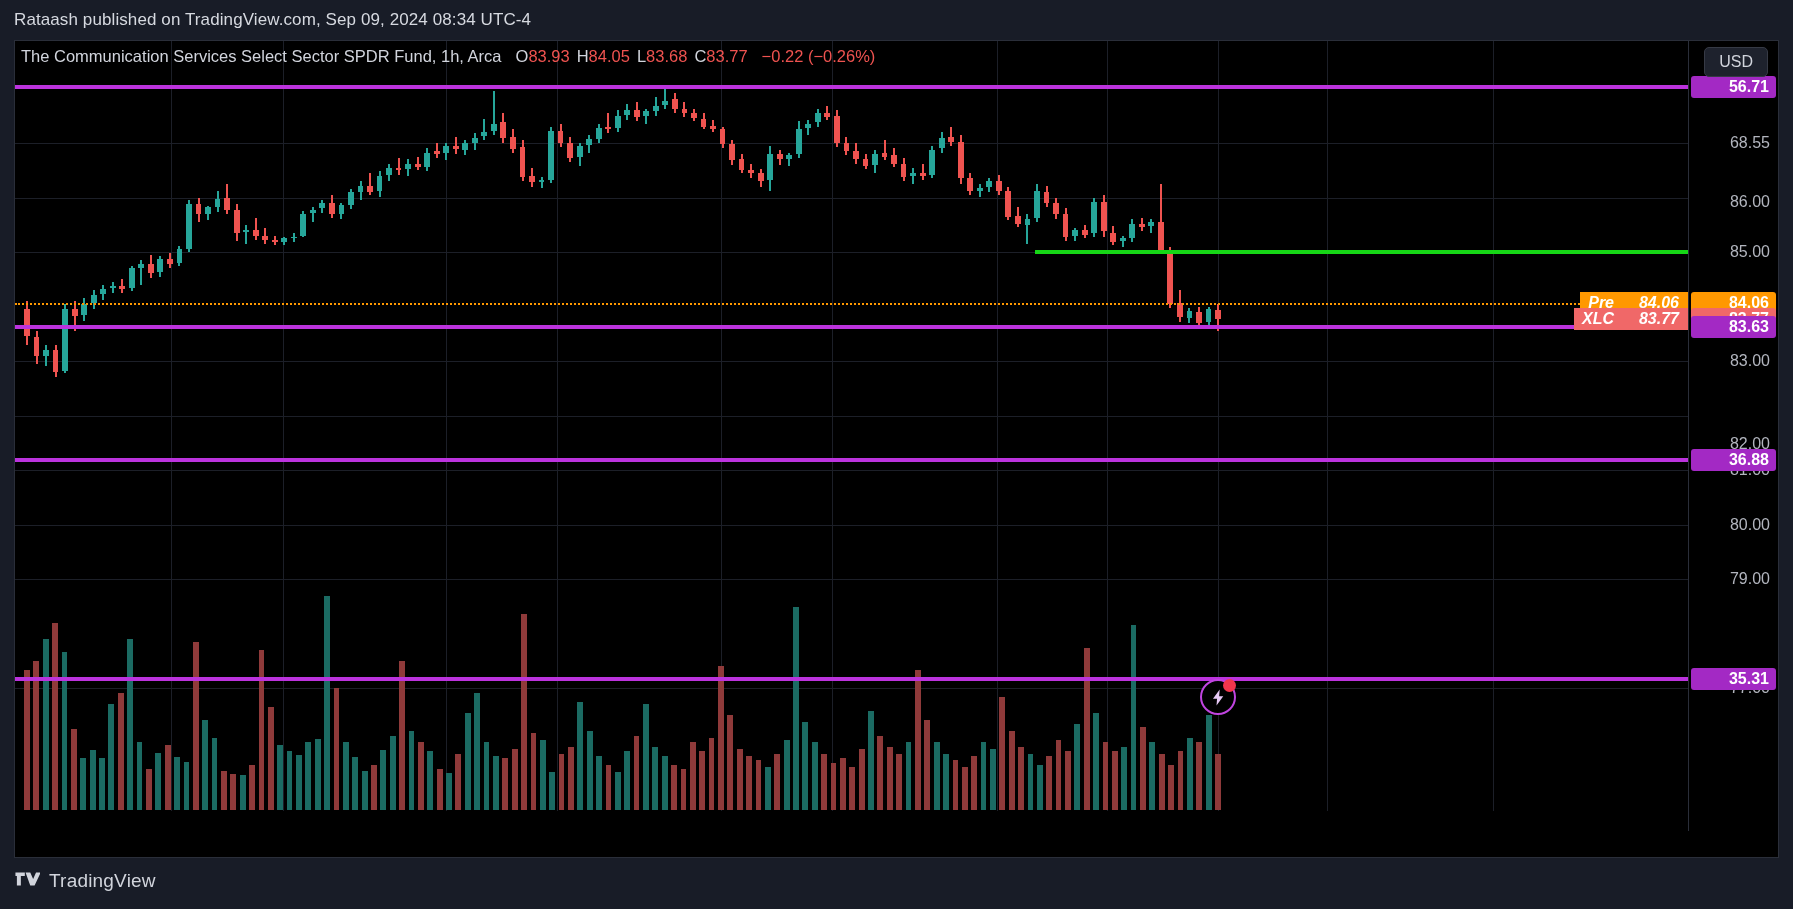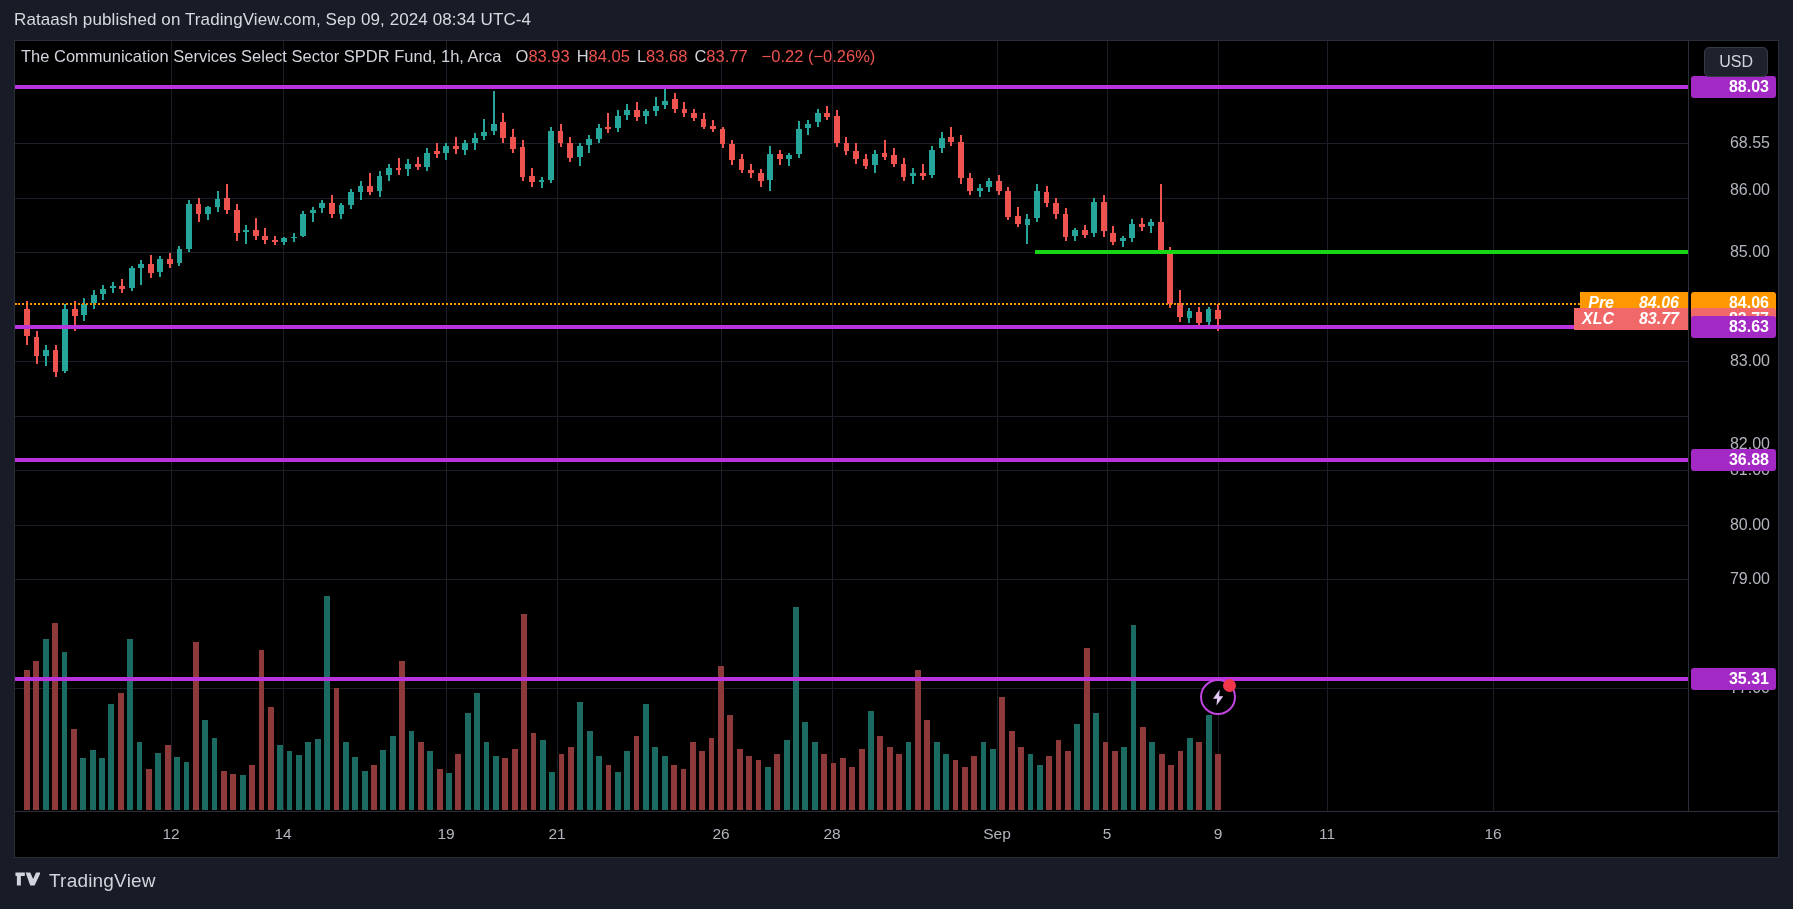--- a/index.html
+++ b/index.html
@@ -557,54 +557,39 @@
         <path d="M13.5 2 5 13.5h5.2L9.5 22 18 10.5h-5.2L13.5 2z" fill="#e7c9f5"></path>
       </svg>
       <span class="dot"></span>
     </div>
   </div>
 
   <div id="price-scale">
     <div id="usd-badge">USD</div>
     <div id="price-ticks">
         <div class="tick" style="top: 102px;">68.55</div>
-        <div class="tick" style="top: 149px;">86.00</div>
+        <div class="tick" style="top: 161px;">86.00</div>
         <div class="tick" style="top: 211px;">85.00</div>
         <div class="tick" style="top: 320px;">83.00</div>
         <div class="tick" style="top: 374.5px; margin-top: 28px;">82.00</div>
         <div class="tick" style="top: 429px;">81.00</div>
         <div class="tick" style="top: 483.5px;">80.00</div>
         <div class="tick" style="top: 538px;">79.00</div>
         <div class="tick" style="top: 647px;">77.00</div>
       </div>
     <div id="price-tags">
-        <div class="price-tag" style="top: 45.865px; background: rgb(163, 41, 196);">88.03</div>
+        <div class="price-tag" style="top: 45.865px; background: rgb(163, 41, 196);">56.71</div>
         <div class="price-tag" style="top: 262.23px; background: rgb(255, 152, 0);">84.06</div>
         <div class="price-tag" style="top: 278.035px; background: rgb(240, 104, 104);">83.77</div>
         <div class="price-tag" style="top: 285.665px; background: rgb(163, 41, 196);">83.63</div>
         <div class="price-tag" style="top: 419.19px; background: rgb(163, 41, 196);">36.88</div>
         <div class="price-tag" style="top: 638px; background: rgb(163, 41, 196);">35.31</div>
       </div>
   </div>
 
-  <div id="time-scale">
-    <div id="time-ticks">
-        <div class="xtick" style="left: 156px;">12</div>
-        <div class="xtick" style="left: 268px;">14</div>
-        <div class="xtick" style="left: 431px;">19</div>
-        <div class="xtick" style="left: 542px;">21</div>
-        <div class="xtick" style="left: 706px;">26</div>
-        <div class="xtick" style="left: 817px;">28</div>
-        <div class="xtick" style="left: 982px;">Sep</div>
-        <div class="xtick" style="left: 1092px;">5</div>
-        <div class="xtick" style="left: 1203px;">9</div>
-        <div class="xtick" style="left: 1312px;">11</div>
-        <div class="xtick" style="left: 1478px;">16</div>
-      </div>
-  </div>
 </div>
 
 <div id="footer">
   <span>
     <svg width="26" height="26" viewBox="0 0 36 36" aria-hidden="true">
       <path d="M2 9h13v5H9.5v13H4V14H2V9z" fill="#d1d4dc"></path>
       <path d="M17 9h6.5l4 9 4-9H38l-8.5 18h-6L17 9z" fill="#d1d4dc" transform="translate(-1,0)"></path>
     </svg>
   </span>
   <span class="tv-name">TradingView</span>

